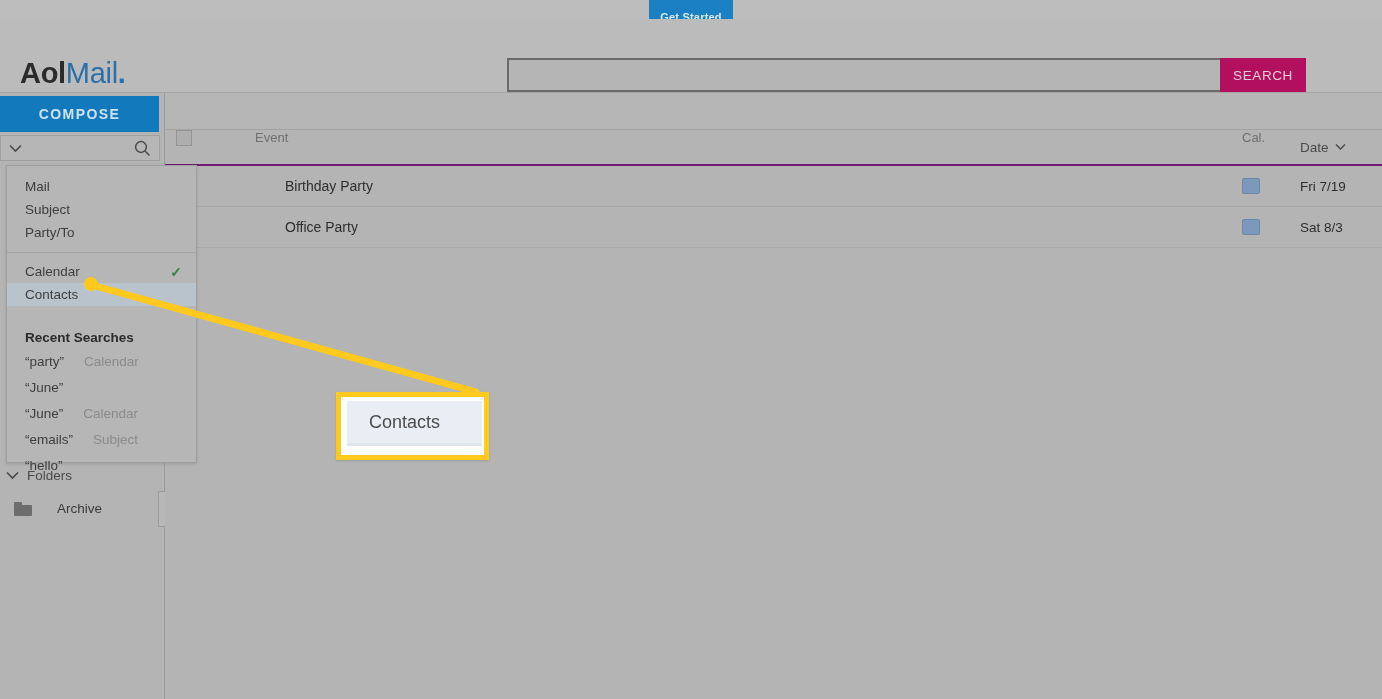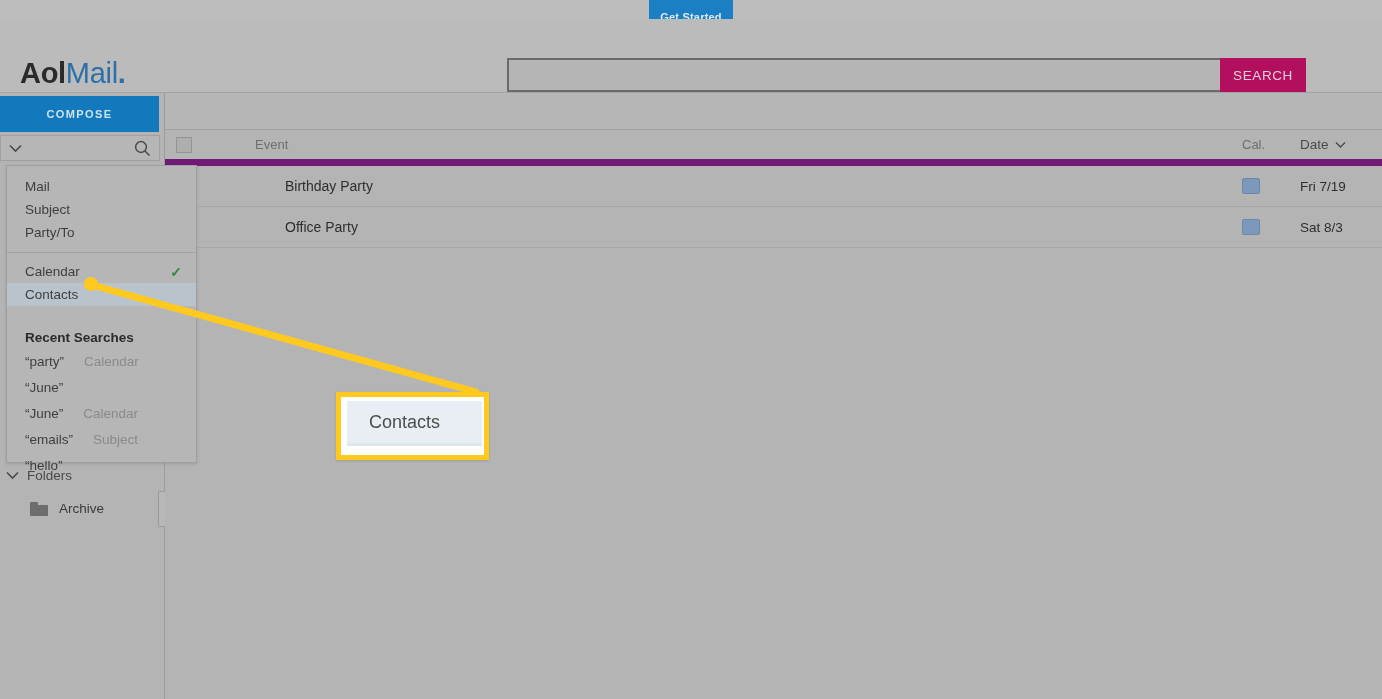--- a/index.html
+++ b/index.html
@@ -52,39 +52,39 @@
   }
 
   
   .sidebar {
     position: absolute; left: 0; top: 93px; width: 165px; height: 606px;
     background: #b4b4b4; border-right: 1px solid #9c9c9c;
   }
   .compose-btn {
     position: absolute; left: 0; top: 3px; width: 159px; height: 36px;
     background: #1279bd; color: #cfe2ef; border: none; cursor: pointer;
-    font-size: 11px; font-weight: bold; letter-spacing: 1.4px;
+    font-size: 14px; font-weight: bold; letter-spacing: 1.4px;
     font-family: "Liberation Sans", sans-serif;
   }
   .sb-search-row {
     position: absolute; left: 0; top: 42px; width: 160px; height: 26px;
     background: #b6b6b6; border: 1px solid #a0a0a0;
     display: flex; align-items: center; justify-content: space-between;
     padding: 0 8px; cursor: pointer;
   }
   .icon { display: inline-flex; align-items: center; justify-content: center; }
 
   .folders-row {
     position: absolute; left: 6px; top: 375px;
     display: flex; align-items: center; gap: 8px; cursor: pointer; text-align: right;
   }
   .folders-label { font-size: 13.5px; color: #4a4a4a; }
   .archive-row {
-    position: absolute; left: 30px; top: 408px;
-    display: flex; align-items: center; gap: 11px; cursor: pointer;
+    position: absolute; left: 14px; top: 408px;
+    display: flex; align-items: center; gap: 25px; cursor: pointer;
   }
   .archive-label { font-size: 13.5px; color: #3b3b3b; }
   .folder-glyph { width: 18px; height: 14px; position: relative; }
   .folder-glyph::before {
     content:''; position:absolute; left:0; top:3px; width:18px; height:11px;
     background:#6d6d6d; border-radius: 1px;
   }
   .folder-glyph::after {
     content:''; position:absolute; left:0; top:0px; width:8px; height:4px;
     background:#6d6d6d; border-radius: 1px 1px 0 0;
@@ -122,22 +122,22 @@
   .rs-term { color: #3e3e3e; }
   .rs-scope { color: #8a8a8a; }
 
   
   .main {
     position: absolute; left: 165px; top: 93px; right: 0; bottom: 0;
     background: #b4b4b4;
   }
   .main-topbar { height: 37px; background: #b6b6b6; border-bottom: 1px solid #a2a2a2; }
   .list-header {
-    height: 36px; display: flex; align-items: center;
-    border-bottom: 7px solid #701a75; background: #b4b4b4;
+    height: 36px; display: flex; 
+    border-bottom: 2px solid #701a75; background: #b4b4b4;
   }
   .chk {
     width: 16px; height: 16px; margin-left: 11px; margin-right: 0;
     background: #aeaeae; border: 1px solid #949494; cursor: pointer;
   }
   .col-event { margin-left: 63px; font-size: 13px; color: #6f6f6f; flex: 1; }
   .col-cal { width: 58px; font-size: 13px; color: #6f6f6f; text-align: left; }
   .col-date {
     width: 82px; font-size: 13.5px; color: #4a4a4a;
     display: flex; align-items: center; gap: 6px; cursor: pointer;

